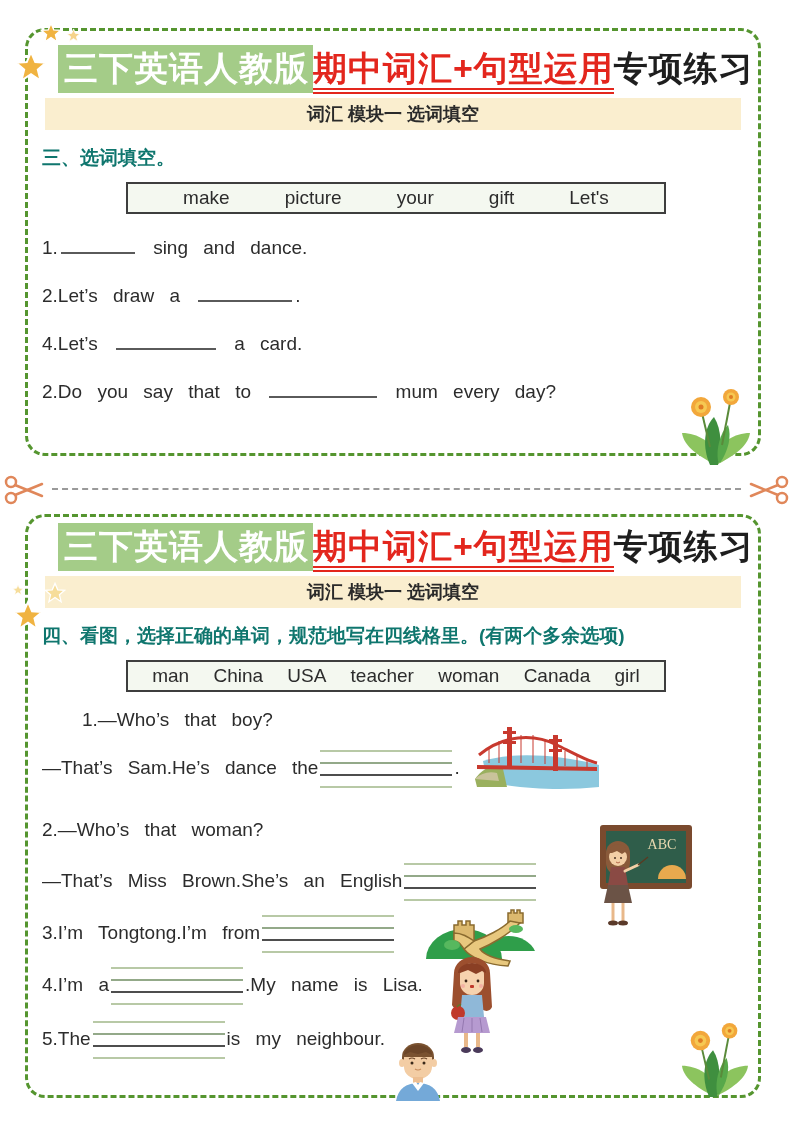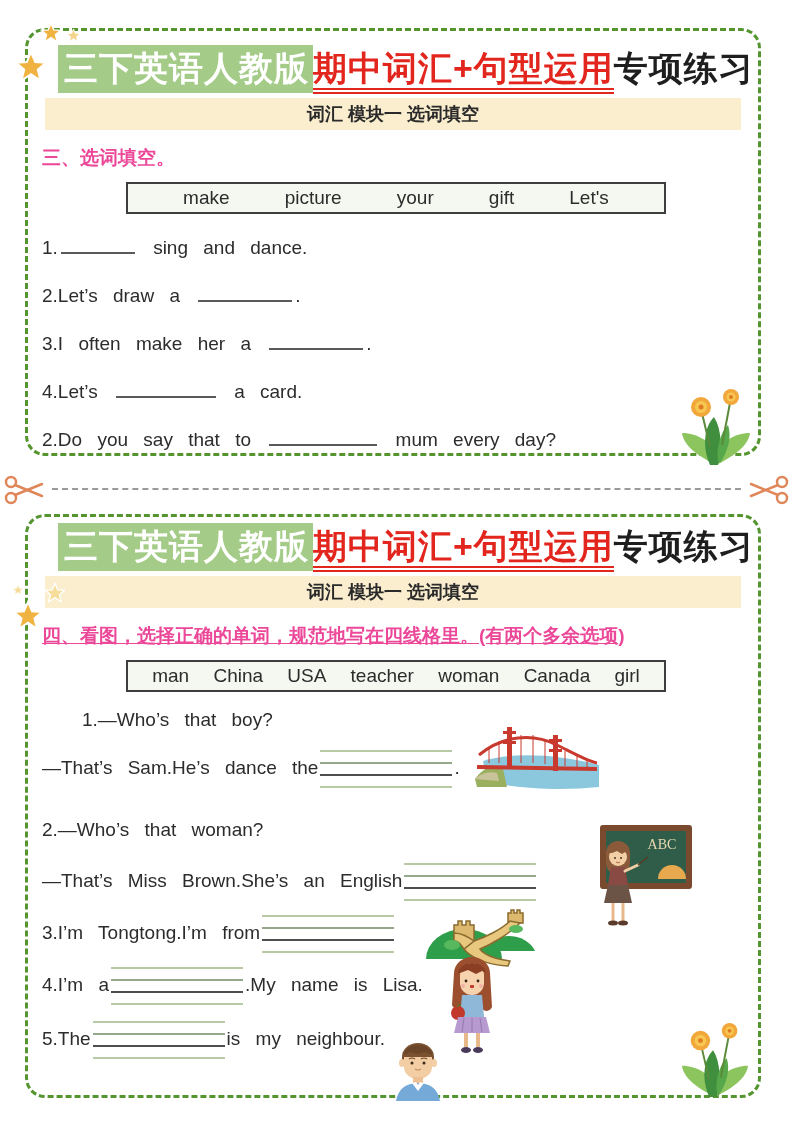--- a/index.html
+++ b/index.html
@@ -12,21 +12,21 @@
   #card2{top:514px;height:584px;}
 
   
   .title-row{margin:16px 0 0 30px;font-weight:bold;font-size:34px;line-height:1.25;letter-spacing:1px;white-space:nowrap;}
   .title-hl{background:#a4cc88;color:#ffffff;padding:4px 4px 6px 6px;}
   .title-red{color:#e3261d;border-bottom:6px double #e3261d;padding-bottom:1px;}
   .title-suffix{color:#1e1e1e;}
 
   .subtitle-bar{margin:8px 17px 0 17px;background:#faeecf;height:32px;line-height:32px;text-align:center;font-weight:bold;font-size:18px;color:#2a2a2a;}
 
-  .sec-heading{margin:15px 0 0 14px;font-weight:bold;font-size:19px;color:#ec4899;}
+  .sec-heading{margin:15px 0 0 14px;font-weight:bold;font-size:19px;color:#0f766e;}
 
   
   .word-bank{margin:11px 0 0 98px;width:540px;box-sizing:border-box;border:2px solid #3e3e3e;background:#f4f8f0;display:flex;justify-content:space-evenly;align-items:center;height:32px;font-size:19px;color:#2c2c2c;}
 
   
   .q3{margin-left:14px;font-size:19px;color:#2c2c2c;word-spacing:10px;white-space:nowrap;}
   .blank{display:inline-block;border-bottom:2px solid #5a5a5a;height:15px;vertical-align:baseline;margin:0 3px;}
 
   
   .grid4{display:inline-block;position:relative;width:132px;height:38px;vertical-align:-14px;margin:0 2px;}
@@ -67,24 +67,20 @@
       <span>gift</span>
       <span>Let's</span>
     </div>
 
     <div class="q3" style="margin-top:23px;">
       <span>1.</span><span class="blank" style="width:74px"></span>
       <span>sing and dance.</span>
     </div>
     <div class="q3" style="margin-top:26px;">
       <span>2.Let’s draw a</span>
-      <span class="blank" style="width:94px"></span><span>.</span>
-    </div>
-    <div class="q3" style="margin-top:26px;">
-      <span>3.I often make her a</span>
       <span class="blank" style="width:94px"></span><span>.</span>
     </div>
     <div class="q3" style="margin-top:26px;">
       <span>4.Let’s</span>
       <span class="blank" style="width:100px"></span>
       <span>a card.</span>
     </div>
     <div class="q3" style="margin-top:26px;">
       <span>2.Do you say that to</span>
       <span class="blank" style="width:108px"></span>
@@ -131,21 +127,21 @@
       <line x1="11" y1="11" x2="38" y2="22" stroke="#e0875a" stroke-width="2.5" stroke-linecap="round"></line>
       <line x1="11" y1="21" x2="38" y2="10" stroke="#e0875a" stroke-width="2.5" stroke-linecap="round"></line>
     </svg>
   </div>
 
   <div class="card" id="card2">
     <div class="title-row" style="margin-top:8px;">
       <span class="title-hl">三下英语人教版</span><span class="title-red">期中词汇+句型运用</span><span class="title-suffix">专项练习</span>
     </div>
     <div class="subtitle-bar">词汇 模块一 选词填空</div>
-    <div class="sec-heading" style="text-decoration:underline;">四、看图，选择正确的单词，规范地写在四线格里。(有两个多余选项)</div>
+    <div class="sec-heading" style="">四、看图，选择正确的单词，规范地写在四线格里。(有两个多余选项)</div>
 
     <div class="word-bank">
       <span>man</span>
       <span>China</span>
       <span>USA</span>
       <span>teacher</span>
       <span>woman</span>
       <span>Canada</span>
       <span>girl</span>
     </div>

